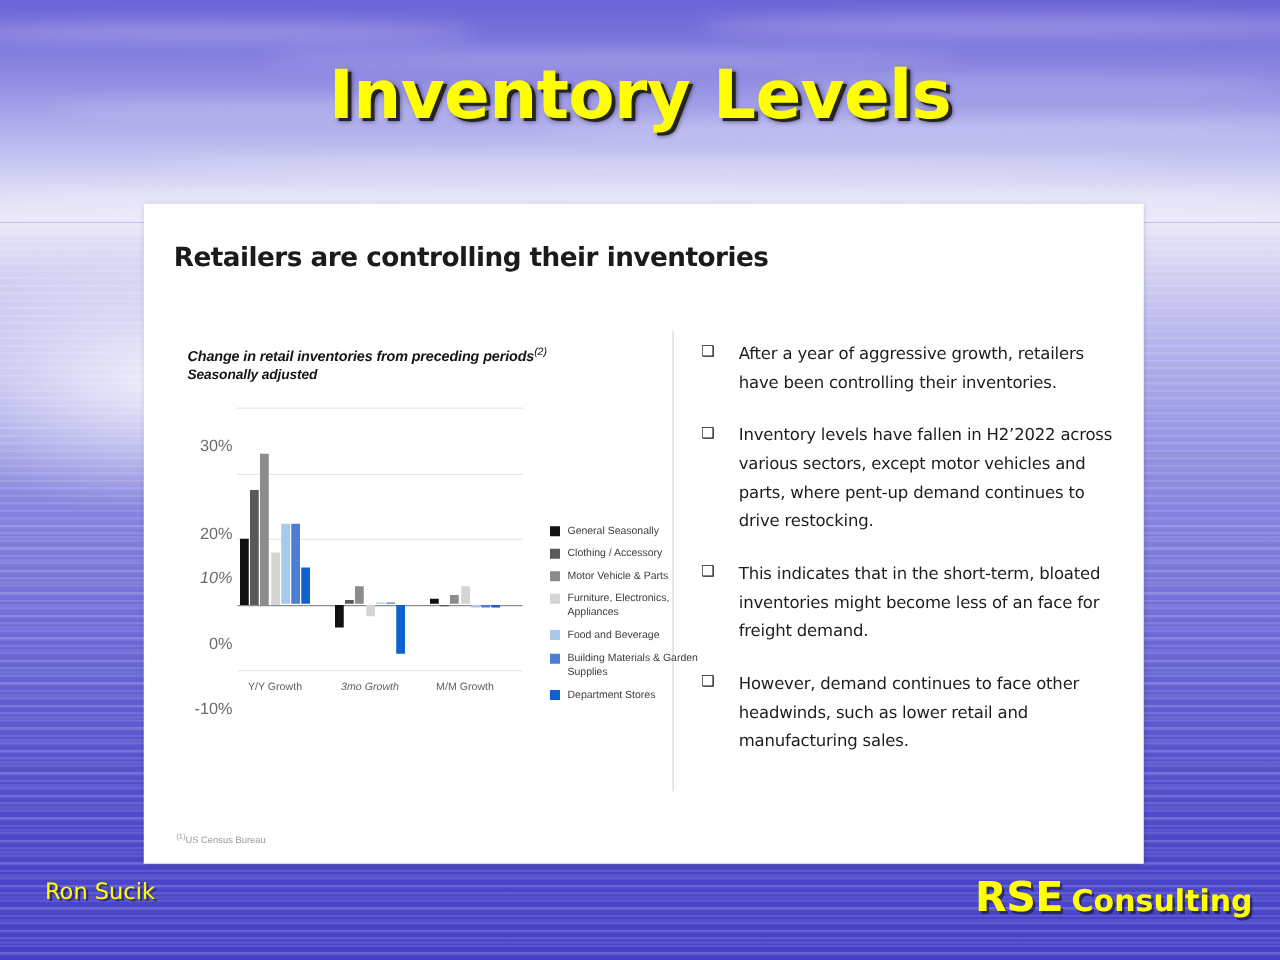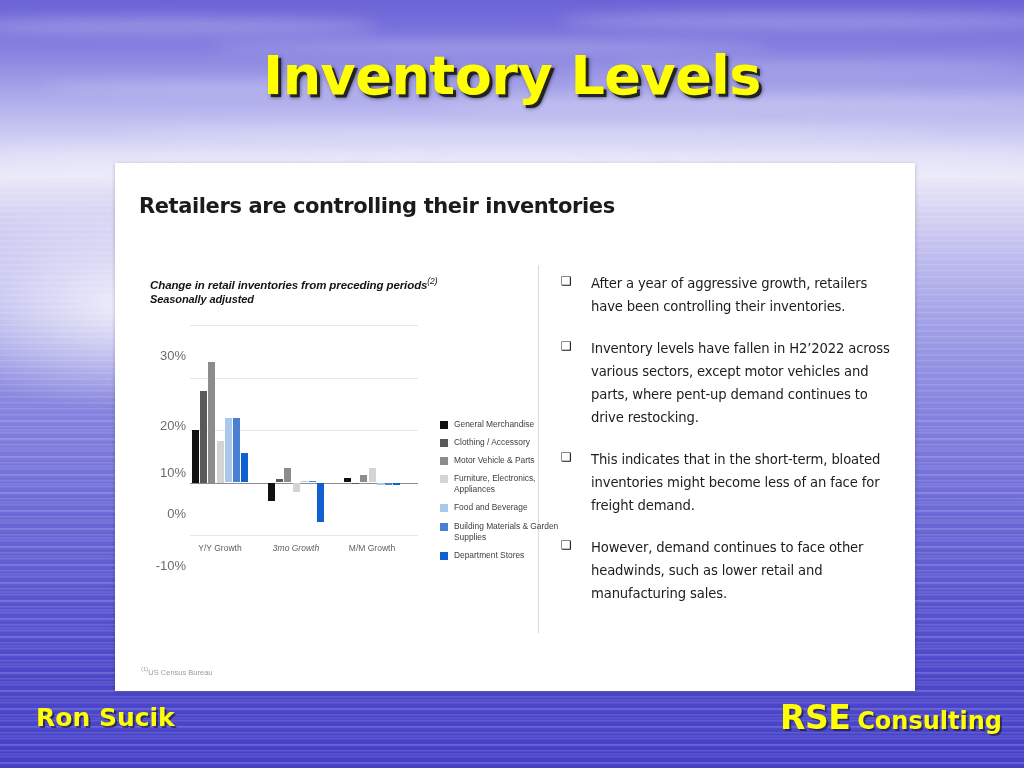--- a/index.html
+++ b/index.html
@@ -132,21 +132,21 @@
   
   #footnote{
     position:absolute;left:26px;bottom:15px;
     font-size:7.5px;color:#9b9b9b;
   }
   #footnote sup{font-size:6px;}
 
   
   #presenter{
     position:absolute;left:36px;top:703px;
-    font-size:25px;font-weight:bold;color:#ffff00;
+    font-size:18px;font-weight:normal;color:#ffff00;
     text-shadow:2px 2px 0 rgba(0,0,0,.45);
     font-family:"DejaVu Sans","Liberation Sans",sans-serif;
   }
   #brand{
     position:absolute;right:22px;top:698px;
     color:#ffff00;white-space:nowrap;
     text-shadow:2px 2px 0 rgba(0,0,0,.45);
     font-family:"DejaVu Sans","Liberation Sans",sans-serif;
   }
   #brand .brand-main{font-size:33px;font-weight:bold;letter-spacing:-.5px;}
@@ -185,21 +185,21 @@
       </div>
       <div id="chart-subtitle">Seasonally adjusted</div>
 
       <div id="plot-wrap">
         <div id="plot">
             <div class="gridline" style="top: 0px;"></div>
             <div class="ytick" style="top: 0px;">30%</div>
             <div class="gridline" style="top: 52.5px;"></div>
             <div class="ytick" style="top: 70px;">20%</div>
             <div class="gridline" style="top: 105px;"></div>
-            <div class="ytick" style="top: 117px;">10%</div>
+            <div class="ytick" style="top: 105px; font-style: italic;">10%</div>
             <div class="gridline zero" style="top: 157.5px;"></div>
             <div class="ytick" style="top: 157.5px;">0%</div>
             <div class="gridline" style="top: 210px;"></div>
             <div class="ytick" style="top: 210px;">-10%</div>
             <div class="bar" title="General Merchandise — Y/Y Growth: 10%" style="left: 1.9px; width: 7px; background: rgb(17, 17, 17); top: 105px; height: 52.5px;"></div>
             <div class="bar" title="Clothing / Accessory — Y/Y Growth: 17.5%" style="left: 10.1px; width: 7px; background: rgb(89, 89, 89); top: 65.625px; height: 91.875px;"></div>
             <div class="bar" title="Motor Vehicle &amp; Parts — Y/Y Growth: 23%" style="left: 18.3px; width: 7px; background: rgb(140, 140, 140); top: 36.75px; height: 120.75px;"></div>
             <div class="bar" title="Furniture, Electronics, Appliances — Y/Y Growth: 8%" style="left: 26.5px; width: 7px; background: rgb(212, 212, 212); top: 115.5px; height: 42px;"></div>
             <div class="bar" title="Food and Beverage — Y/Y Growth: 12.3%" style="left: 34.7px; width: 7px; background: rgb(168, 200, 236); top: 92.925px; height: 64.575px;"></div>
             <div class="bar" title="Building Materials &amp; Garden Supplies — Y/Y Growth: 12.3%" style="left: 42.9px; width: 7px; background: rgb(74, 127, 212); top: 92.925px; height: 64.575px;"></div>
@@ -220,21 +220,21 @@
             <div class="bar" title="Food and Beverage — M/M Growth: -0.5%" style="left: 186.7px; width: 7px; background: rgb(168, 200, 236); top: 157.5px; height: 2.625px;"></div>
             <div class="bar" title="Building Materials &amp; Garden Supplies — M/M Growth: -0.4%" style="left: 194.9px; width: 7px; background: rgb(74, 127, 212); top: 157.5px; height: 2.1px;"></div>
             <div class="bar" title="Department Stores — M/M Growth: -0.4%" style="left: 203.1px; width: 7px; background: rgb(16, 96, 208); top: 157.5px; height: 2.1px;"></div>
             <div class="xtick" style="left: 182px;">M/M Growth</div>
           </div>
       </div>
 
       <div id="legend">
           <div class="legend-item">
             <span class="swatch" style="background: rgb(17, 17, 17);"></span>
-            <span class="legend-label">General Merchandise</span>
+            <span class="legend-label">General Seasonally</span>
           </div>
           <div class="legend-item">
             <span class="swatch" style="background: rgb(89, 89, 89);"></span>
             <span class="legend-label">Clothing / Accessory</span>
           </div>
           <div class="legend-item">
             <span class="swatch" style="background: rgb(140, 140, 140);"></span>
             <span class="legend-label">Motor Vehicle &amp; Parts</span>
           </div>
           <div class="legend-item">

